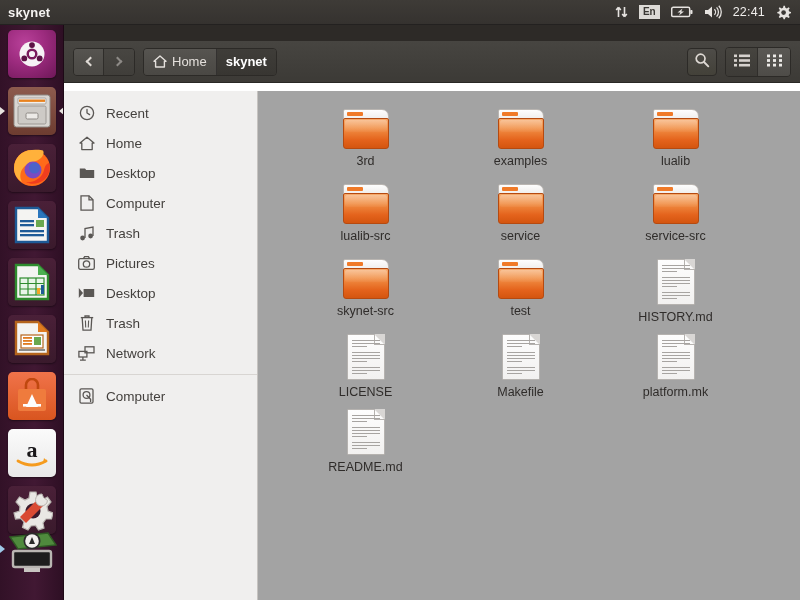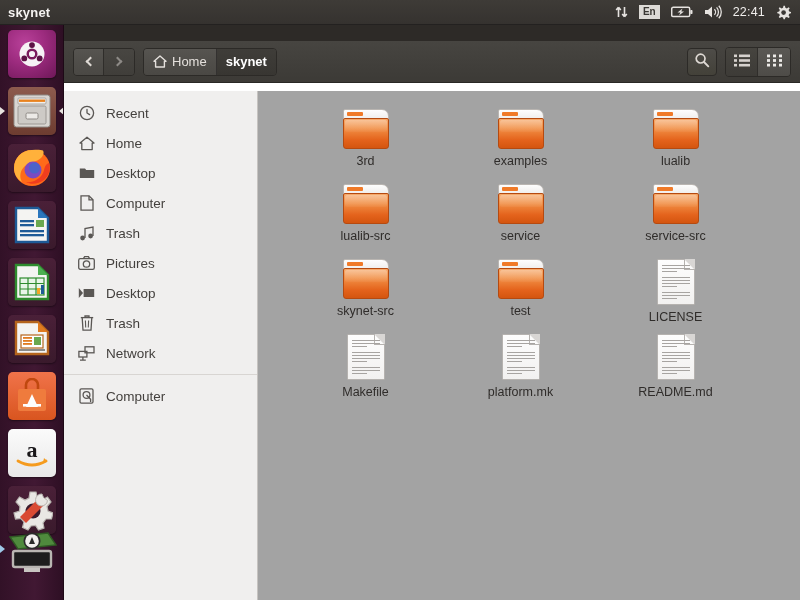--- a/index.html
+++ b/index.html
@@ -671,100 +671,120 @@
       <div class="file-item">
         <div class="ic-folder">
             <div class="flap"></div>
             <div class="tab"></div>
             <div class="body"></div>
             <div class="gloss"></div>
           </div>
         <div class="file-label">test</div>
       </div>
 
-
       <div class="file-item">
         <div class="ic-doc">
           <div class="page"></div>
             <div class="fold"></div>
             <div class="fold2"></div>
           <div class="lines">
               <div class="ln"></div>
               <div class="ln"></div>
               <div class="ln s g"></div>
               <div class="ln"></div>
               <div class="ln"></div>
               <div class="ln"></div>
               <div class="ln s g"></div>
               <div class="ln"></div>
               <div class="ln"></div>
               <div class="ln s"></div>
             </div>
         </div>
-        <div class="file-label">LICENSE</div>
+        <div class="file-label">HISTORY.md</div>
       </div>
 
       <div class="file-item">
         <div class="ic-doc">
           <div class="page"></div>
             <div class="fold"></div>
             <div class="fold2"></div>
           <div class="lines">
               <div class="ln"></div>
               <div class="ln"></div>
               <div class="ln s g"></div>
               <div class="ln"></div>
               <div class="ln"></div>
               <div class="ln"></div>
               <div class="ln s g"></div>
               <div class="ln"></div>
               <div class="ln"></div>
               <div class="ln s"></div>
             </div>
         </div>
-        <div class="file-label">Makefile</div>
+        <div class="file-label">LICENSE</div>
       </div>
 
       <div class="file-item">
         <div class="ic-doc">
           <div class="page"></div>
             <div class="fold"></div>
             <div class="fold2"></div>
           <div class="lines">
               <div class="ln"></div>
               <div class="ln"></div>
               <div class="ln s g"></div>
               <div class="ln"></div>
               <div class="ln"></div>
               <div class="ln"></div>
               <div class="ln s g"></div>
               <div class="ln"></div>
               <div class="ln"></div>
               <div class="ln s"></div>
             </div>
         </div>
-        <div class="file-label">platform.mk</div>
+        <div class="file-label">Makefile</div>
       </div>
 
       <div class="file-item">
         <div class="ic-doc">
           <div class="page"></div>
             <div class="fold"></div>
             <div class="fold2"></div>
           <div class="lines">
               <div class="ln"></div>
               <div class="ln"></div>
               <div class="ln s g"></div>
               <div class="ln"></div>
               <div class="ln"></div>
               <div class="ln"></div>
               <div class="ln s g"></div>
               <div class="ln"></div>
               <div class="ln"></div>
               <div class="ln s"></div>
             </div>
         </div>
+        <div class="file-label">platform.mk</div>
+      </div>
+
+      <div class="file-item">
+        <div class="ic-doc">
+          <div class="page"></div>
+            <div class="fold"></div>
+            <div class="fold2"></div>
+          <div class="lines">
+              <div class="ln"></div>
+              <div class="ln"></div>
+              <div class="ln s g"></div>
+              <div class="ln"></div>
+              <div class="ln"></div>
+              <div class="ln"></div>
+              <div class="ln s g"></div>
+              <div class="ln"></div>
+              <div class="ln"></div>
+              <div class="ln s"></div>
+            </div>
+        </div>
         <div class="file-label">README.md</div>
       </div>
 
     </div>
   </div>
 </div>
 
 </body></html>

